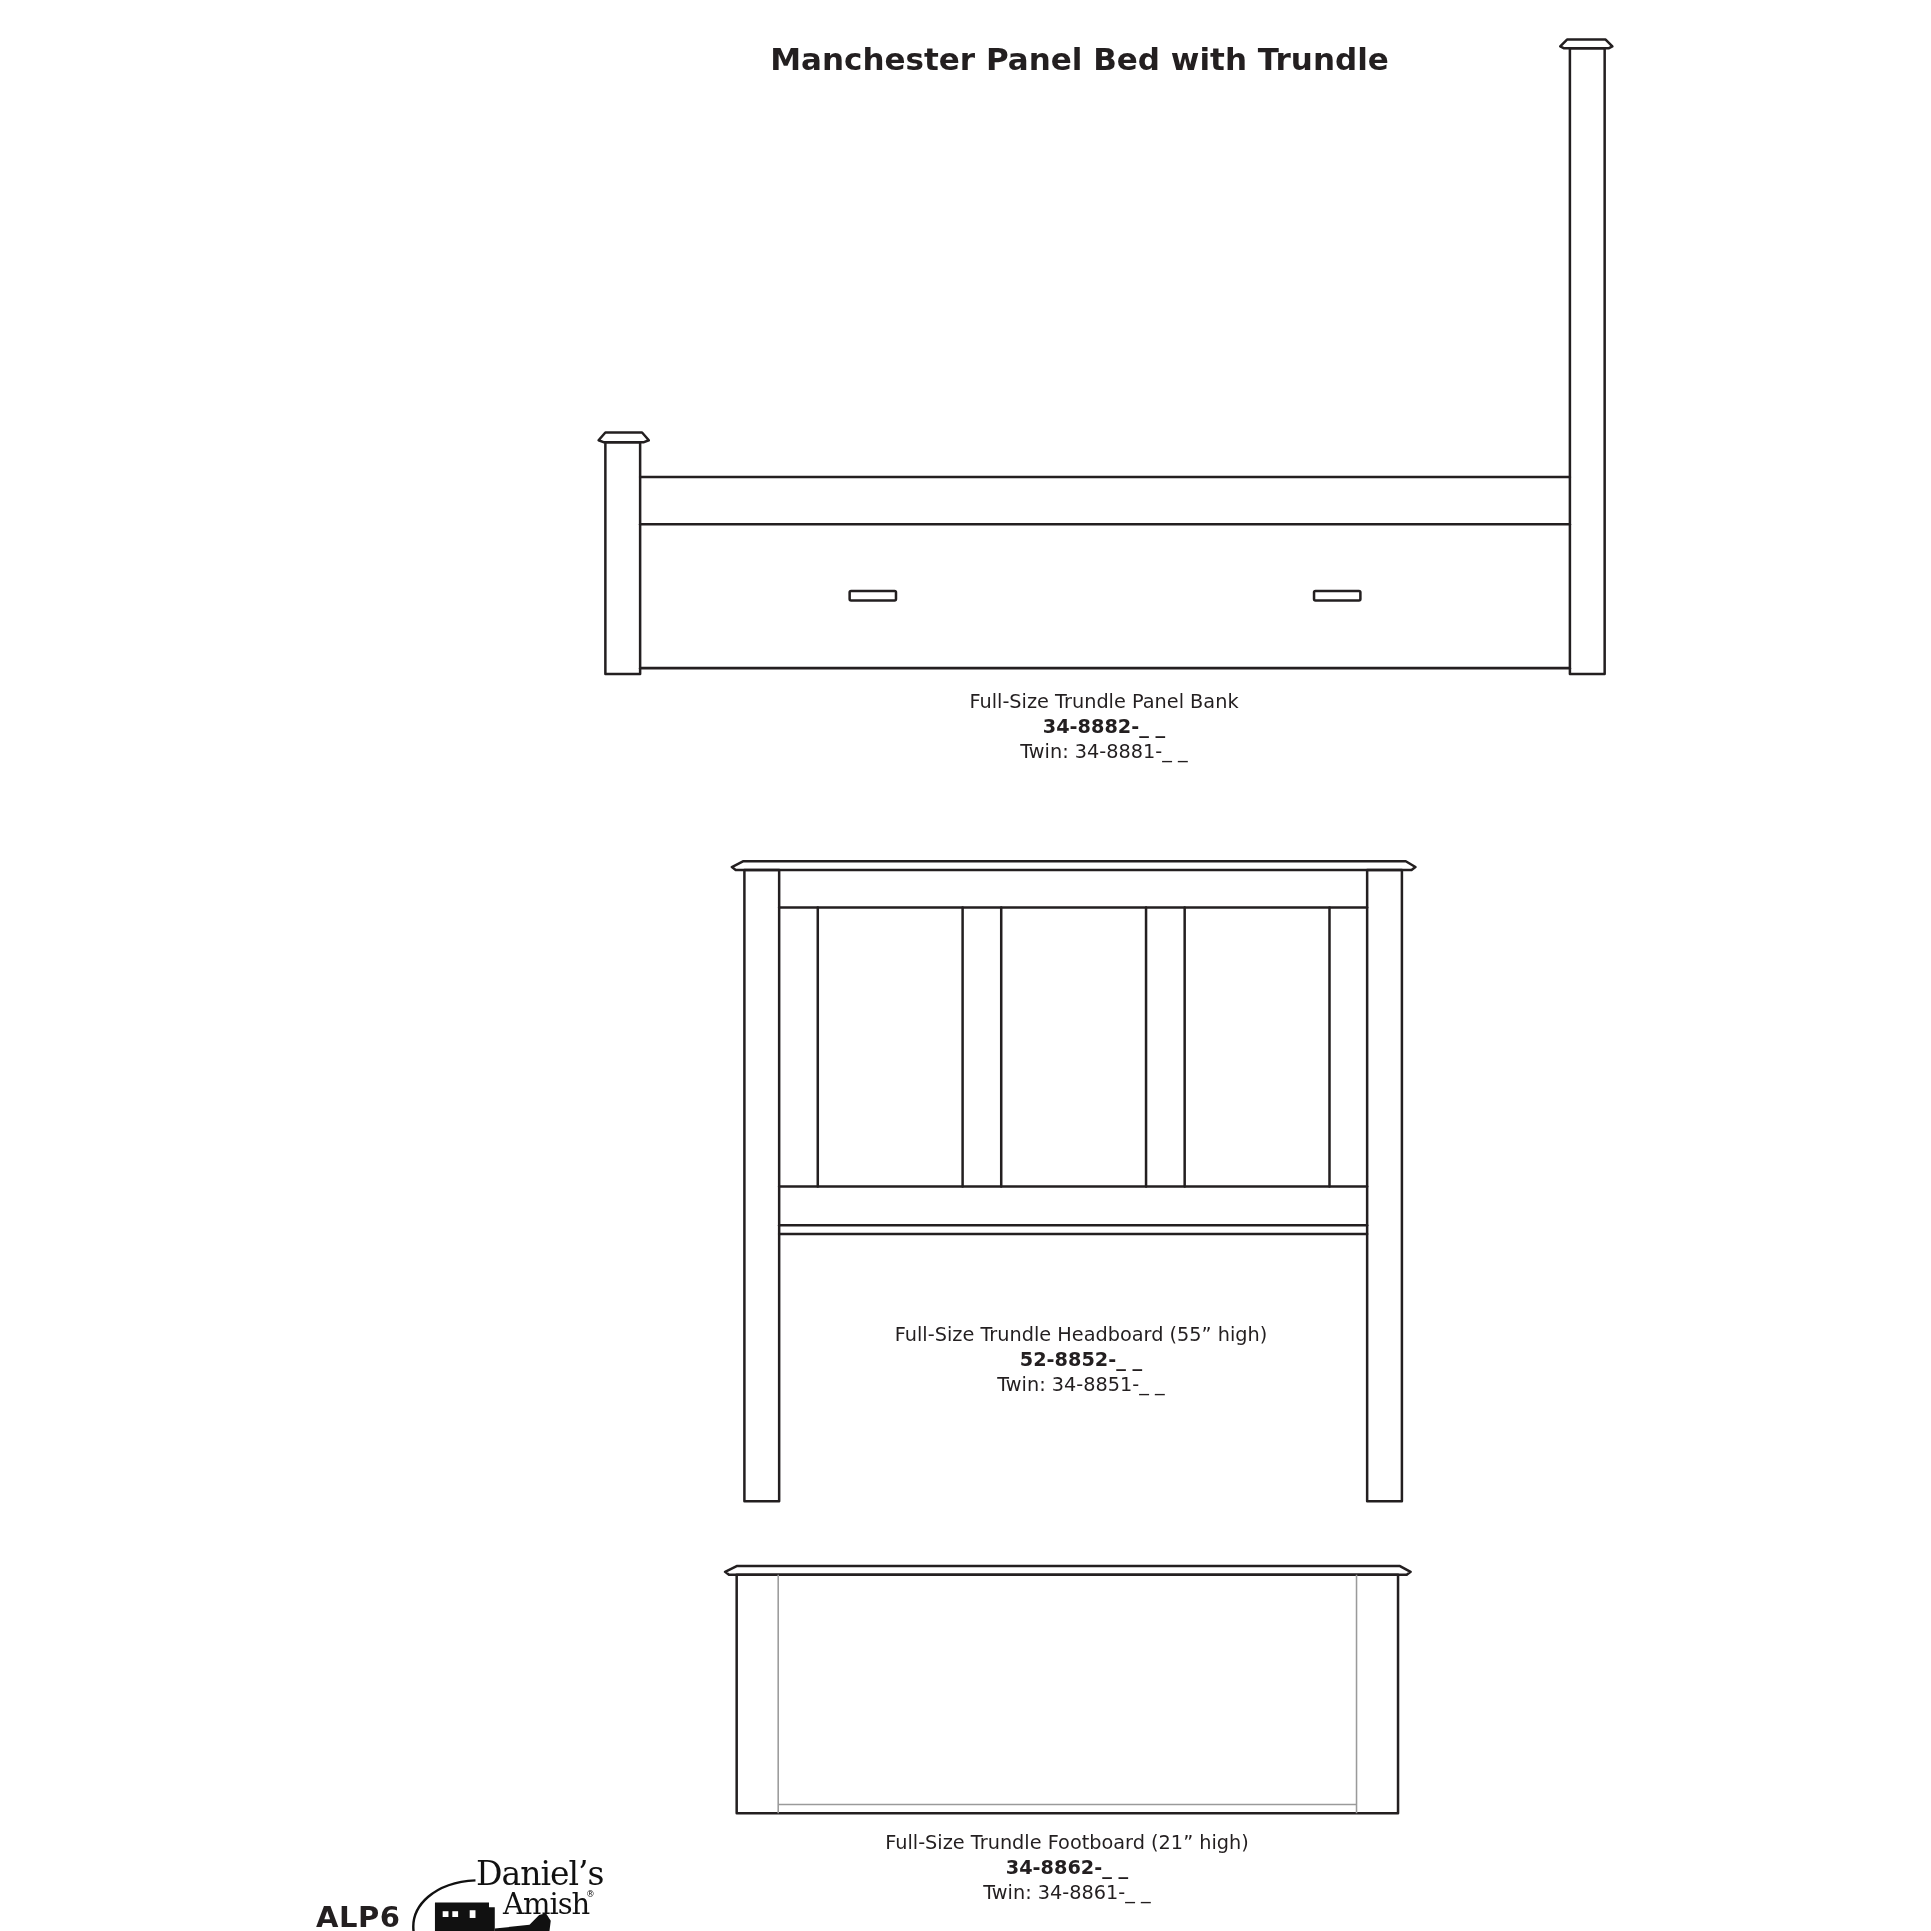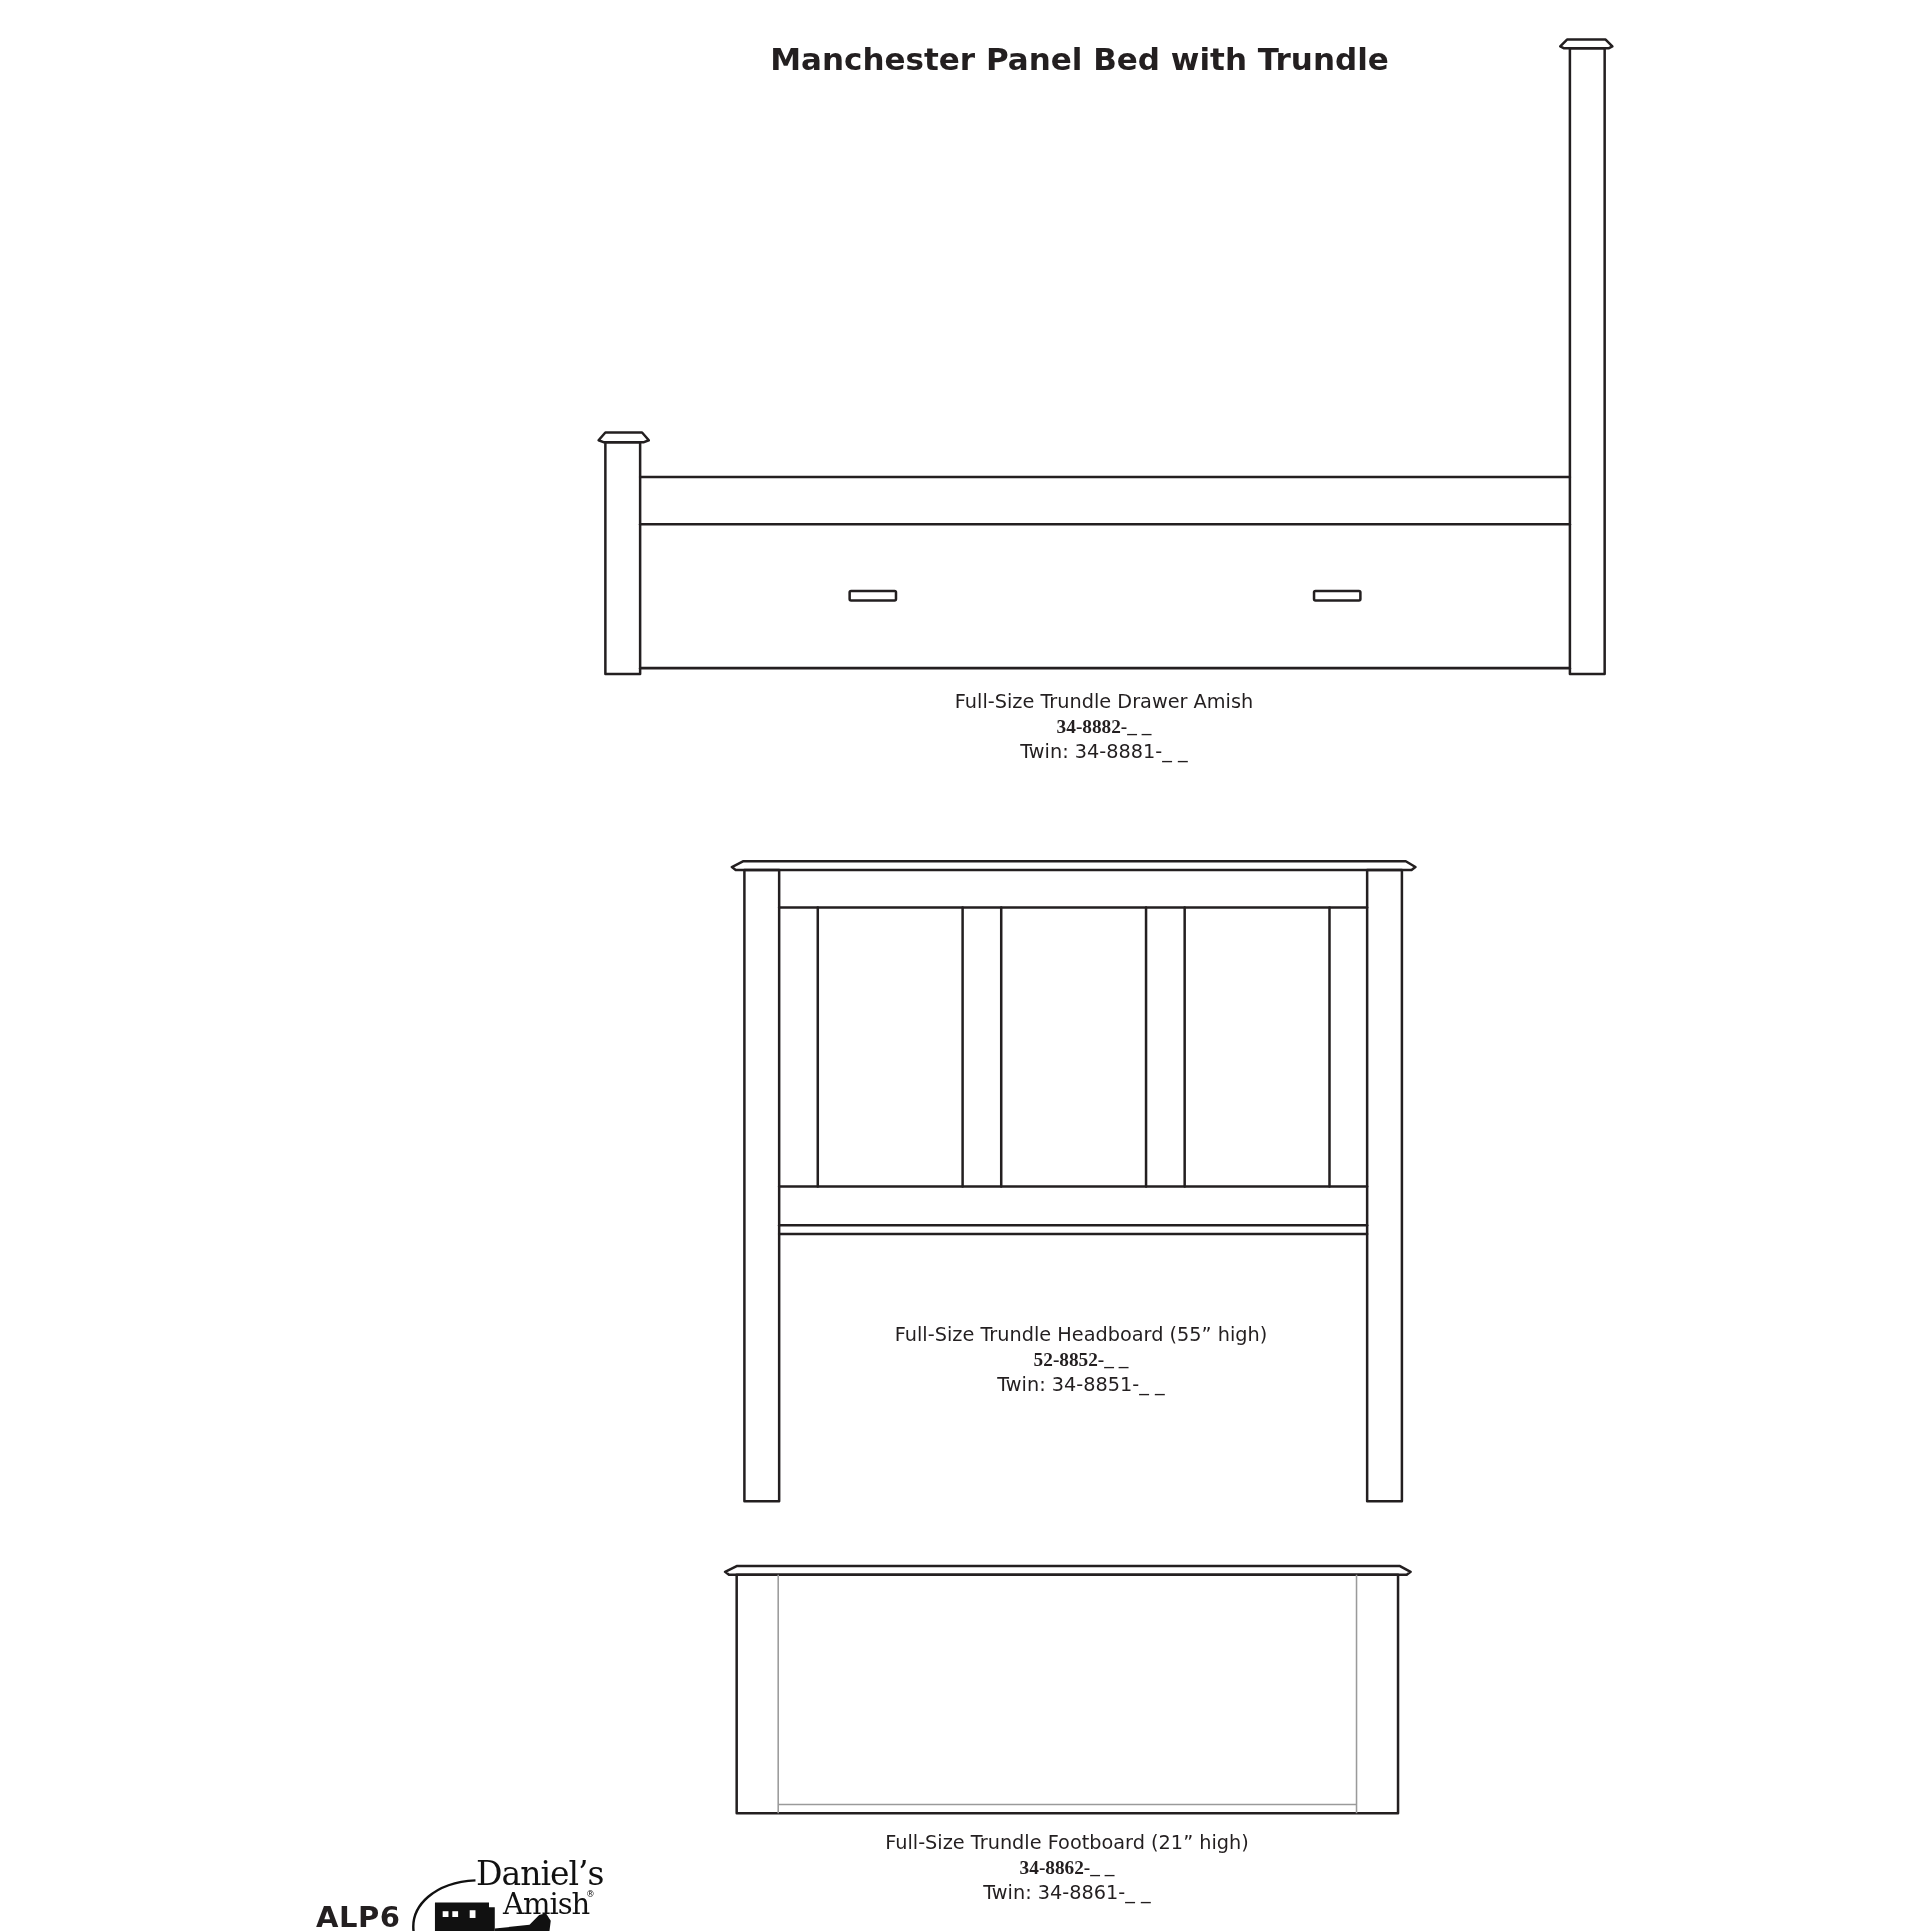--- a/index.html
+++ b/index.html
@@ -37,21 +37,20 @@
       text-align: center;
       font-size: 19.3px;
       line-height: 25px;
     }
     .caption .line {
       display: block;
       white-space: nowrap;
     }
     .caption .num {
       font-weight: bold;
-      font-family: Liberation Serif, serif;
     }
     .cap-drawer { left: 911px; width: 386px; top: 689px; }
     .cap-head { left: 864px; width: 386px; top: 1322px; margin-left: 24px; }
     .cap-foot { left: 874px; width: 386px; top: 1830px; }
     .code {
       position: absolute;
       left: 316px;
       top: 1900px;
       font-size: 29px;
       font-weight: bold;
@@ -132,21 +131,21 @@
   </g>
 
   <g fill="none" stroke="#9a9a9a" stroke-width="1.6">
     <line x1="806" y1="1631" x2="806" y2="1878"></line>
     <line x1="1405" y1="1631" x2="1405" y2="1878"></line>
     <line x1="806" y1="1869" x2="1405" y2="1869"></line>
   </g>
 </svg>
 
 <div class="caption cap-drawer">
-  <span class="line">Full-Size Trundle Drawer Amish</span>
+  <span class="line">Full-Size Trundle Panel Bank</span>
   <span class="line num">34-8882-_ _</span>
   <span class="line">Twin: 34-8881-_ _</span>
 </div>
 
 <div class="caption cap-head">
   <span class="line">Full-Size Trundle Headboard (55” high)</span>
   <span class="line num">52-8852-_ _</span>
   <span class="line">Twin: 34-8851-_ _</span>
 </div>
 

